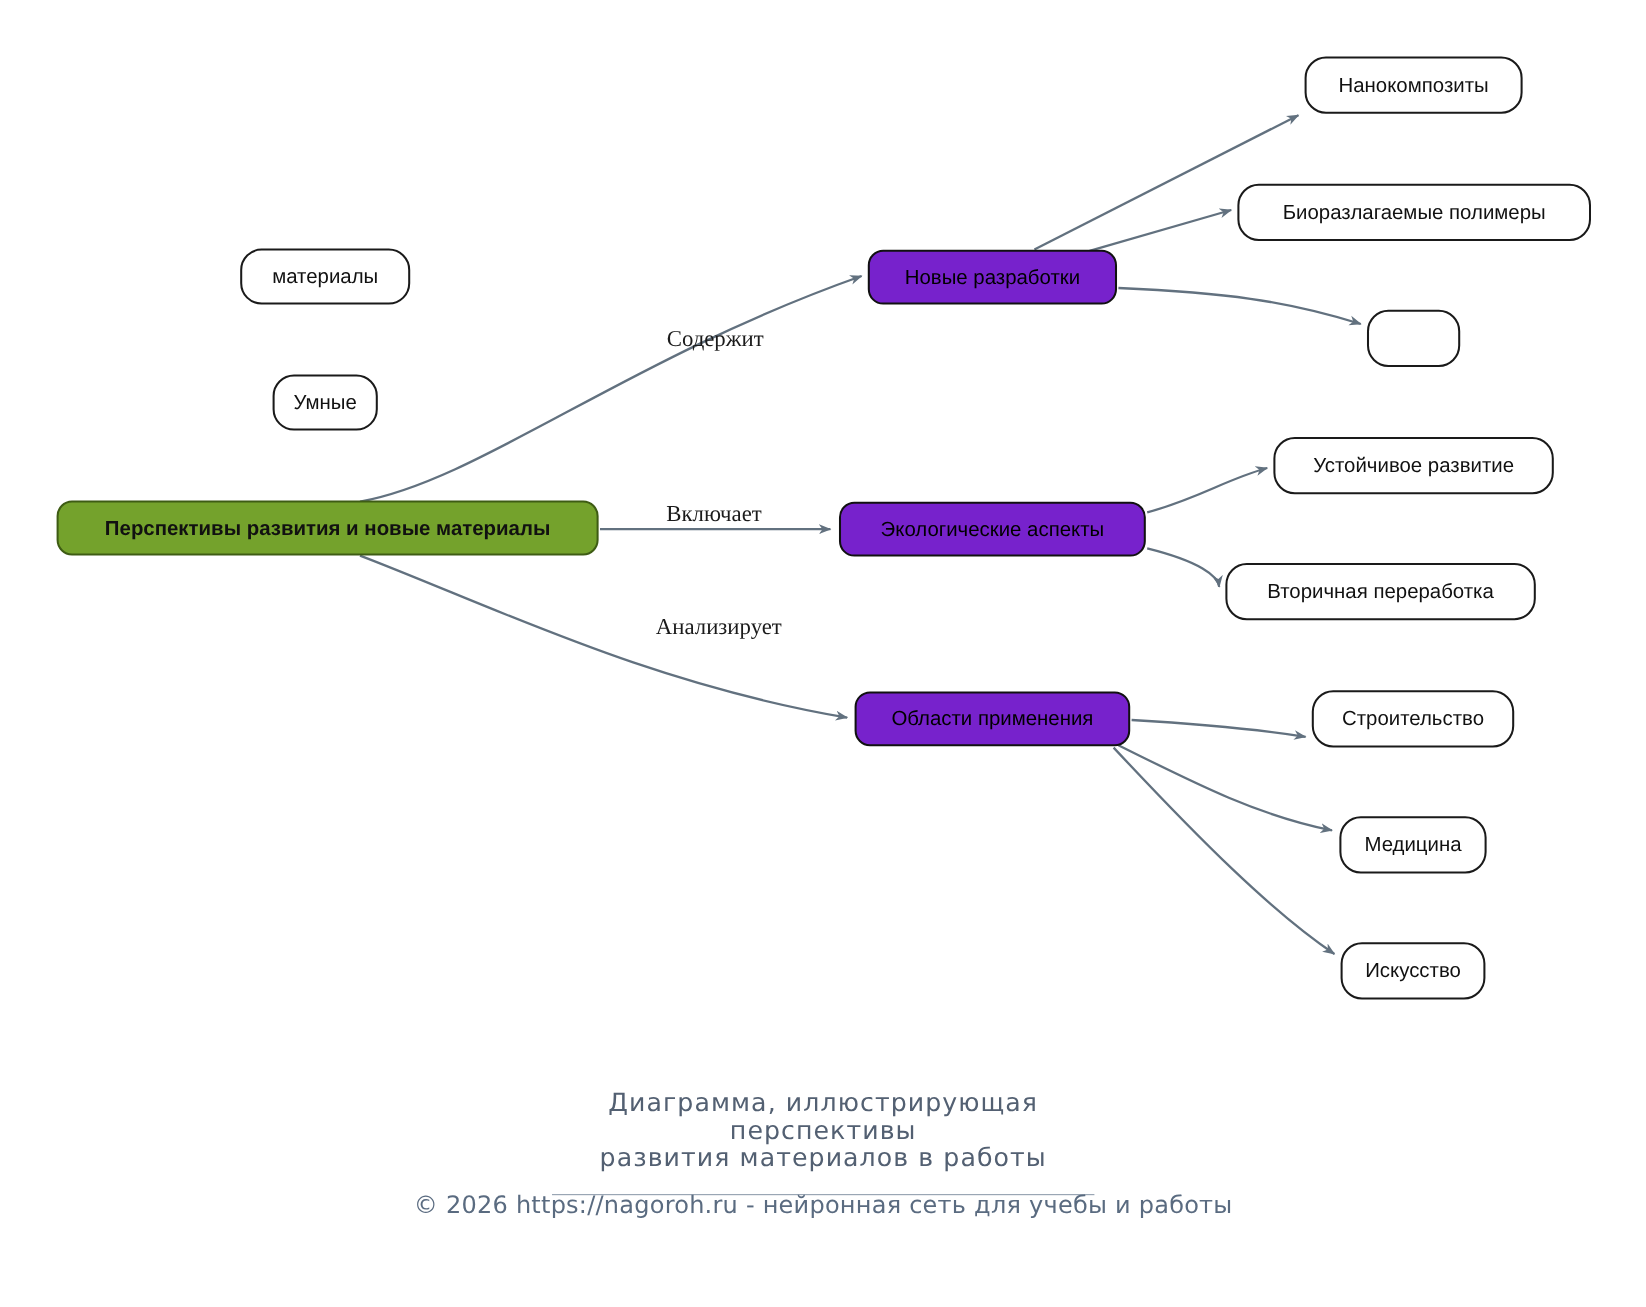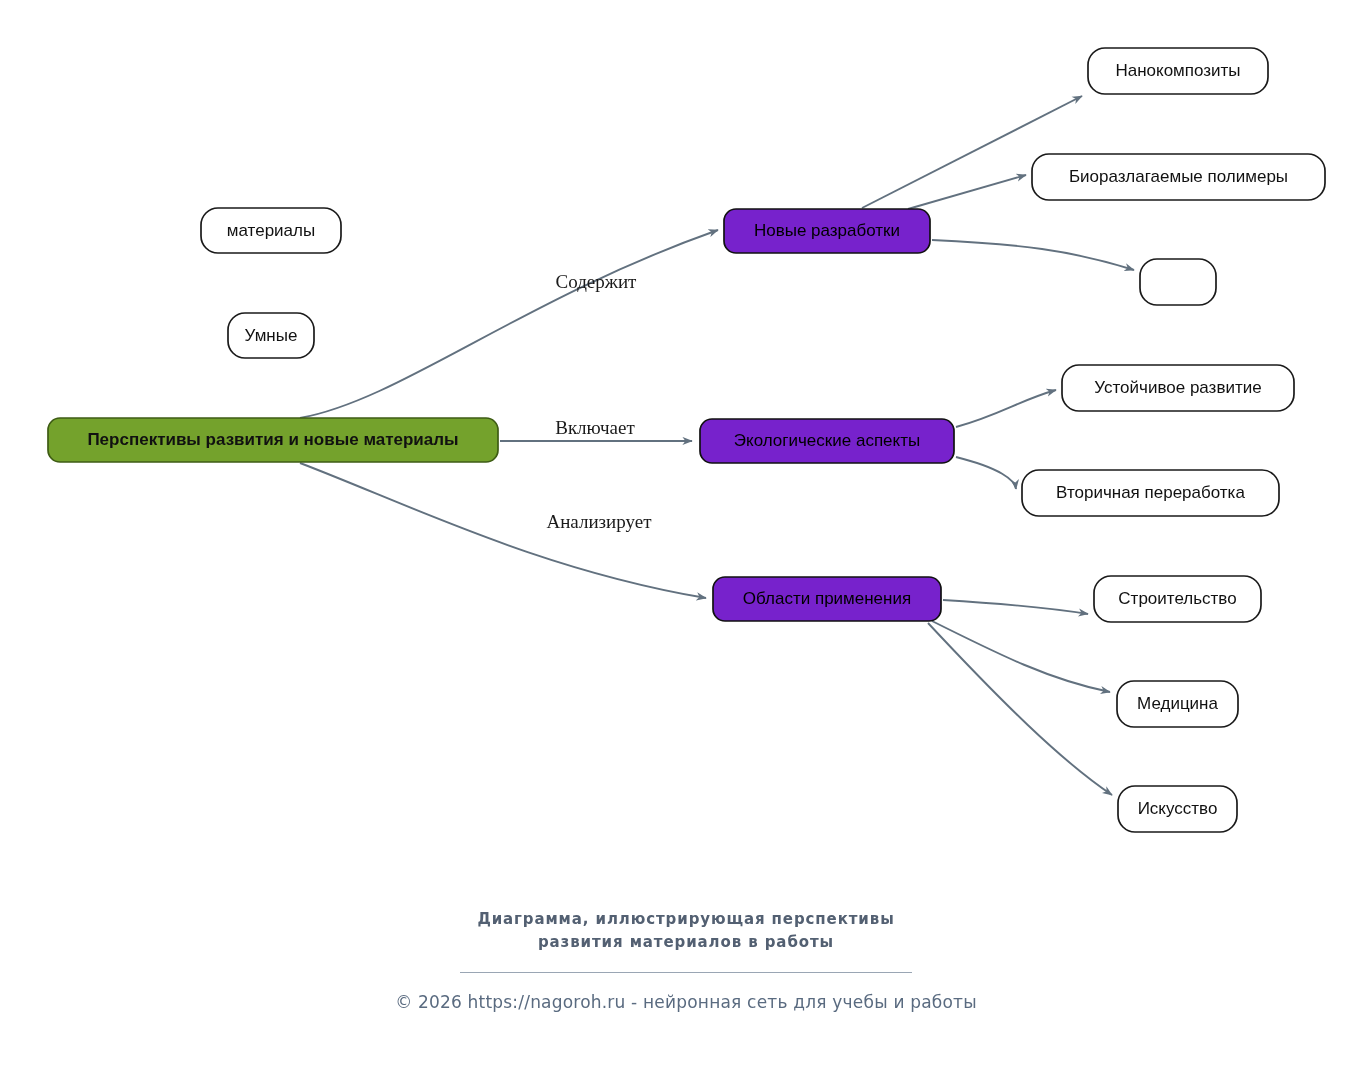--- a/index.html
+++ b/index.html
@@ -71,22 +71,22 @@
   }
   .caption-wrap {
     position: absolute;
     left: 0;
     top: 908px;
     width: 1372px;
     text-align: center;
   }
   .caption-text {
     font-family: "DejaVu Sans", sans-serif;
-    font-size: 15px;
-    font-weight: bold;
+    font-size: 21px;
+    font-weight: normal;
     color: #536072;
     letter-spacing: 0.9px;
     line-height: 23px;
     margin: 0 auto;
     width: 520px;
   }
   .caption-rule {
     width: 452px;
     height: 1px;
     background: #9aa6b4;
@@ -94,21 +94,21 @@
   }
   .footer-wrap {
     position: absolute;
     left: 0;
     top: 992px;
     width: 1372px;
     text-align: center;
   }
   .footer-text {
     font-family: "DejaVu Sans", sans-serif;
-    font-size: 17px;
+    font-size: 20px;
     color: #5a6b80;
     letter-spacing: 0.2px;
   }
 </style>
 </head>
 <body>
 
 <svg id="canvas" viewBox="0 0 1372 1089">
   <defs>
     <marker id="arrowhead" markerWidth="11" markerHeight="9" refX="9.6" refY="4.5" orient="auto" markerUnits="userSpaceOnUse">

